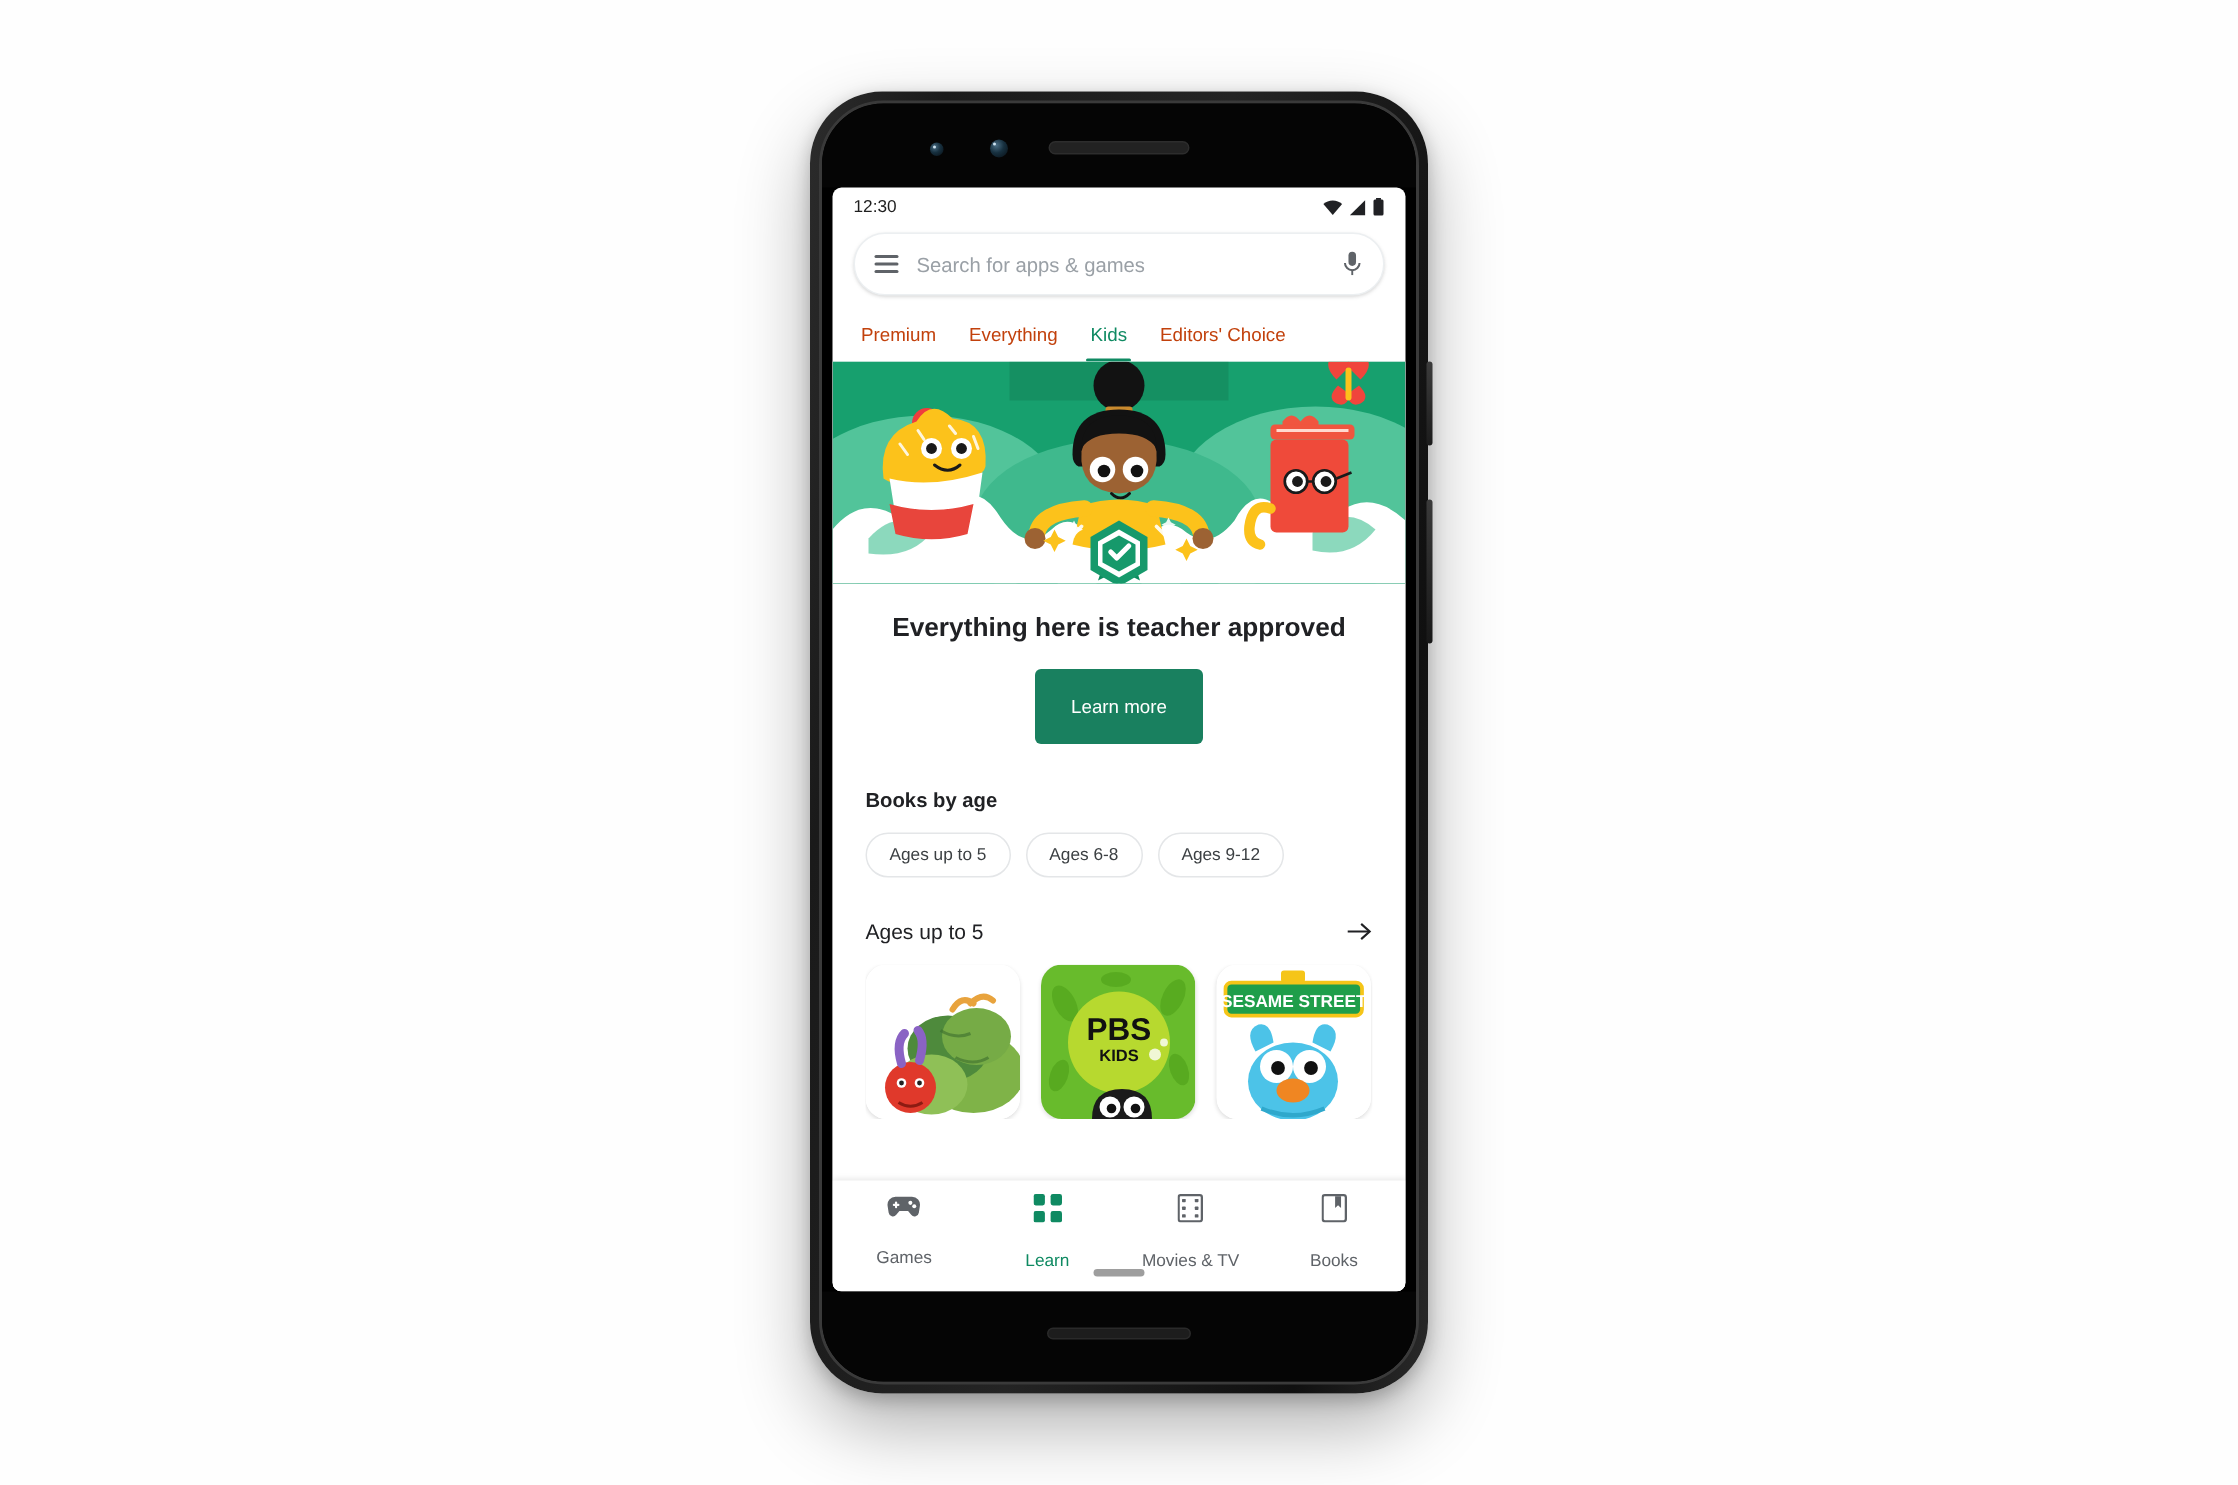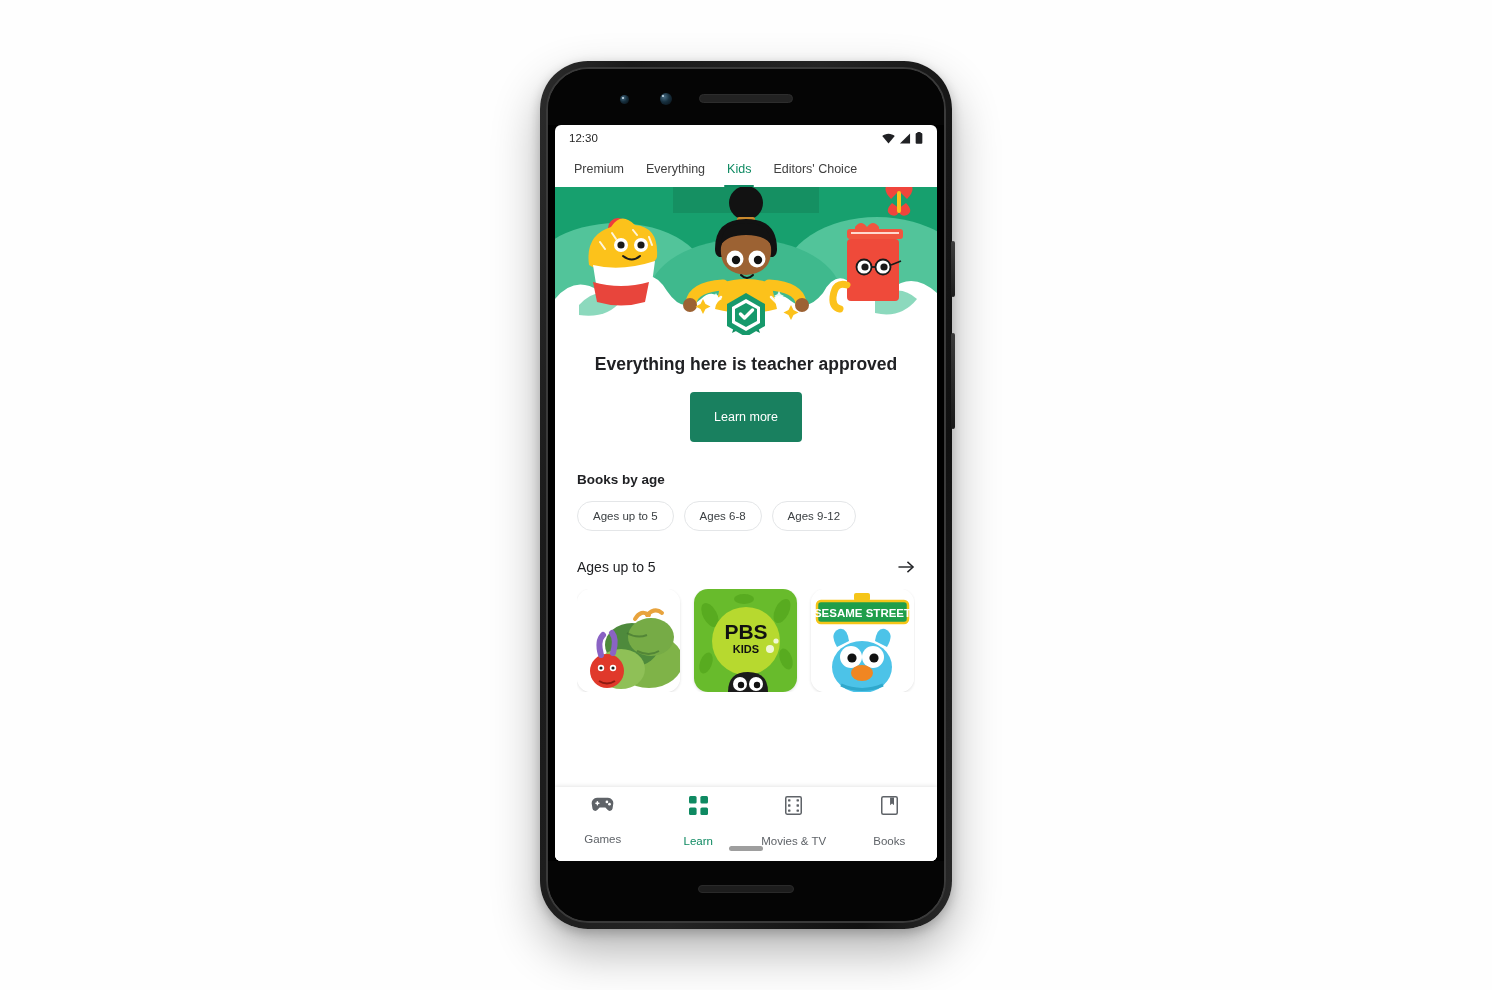--- a/index.html
+++ b/index.html
@@ -101,21 +101,21 @@
   .hamburger i { display:block; width: 16px; height: 2px; background: #5f6368; border-radius: 1px; }
   .search-ph { flex: 1; font-size: 13.5px; color: #9aa0a6; }
 
   
   .tabs {
     height: 36px; flex: 0 0 auto;
     display: flex; align-items: center; padding: 0 8px;
     position: relative;
   }
   .tab {
-    font-size: 12.5px; color: #404040; padding: 0 11px;
+    font-size: 12.5px; color: #c2410c; padding: 0 11px;
     height: 100%; display: flex; align-items: center; cursor: pointer;
     position: relative; white-space: nowrap;
   }
   .tab.active { color: #0f8a62; font-weight: 500; }
   .tab.active::after {
     content: ""; position: absolute; left: 8px; right: 8px; bottom: 0;
     height: 2.5px; background: #0f8a62; border-radius: 2px;
   }
 
   
@@ -209,20 +209,35 @@
             <svg width="12" height="11" viewBox="0 0 14 13">
               <path d="M13 0.6v11.8H1z" fill="#202124"></path>
             </svg>
             <svg width="8" height="12" viewBox="0 0 9 14">
               <rect x="2.6" y="0" width="3.8" height="1.5" fill="#202124"></rect>
               <rect x="0.6" y="1.2" width="7.8" height="12.4" rx="1.2" fill="#202124"></rect>
             </svg>
           </span>
         </div>
 
+        <div class="search-wrap">
+          <div class="searchbar">
+            <span class="hamburger">
+                <i></i>
+                <i></i>
+                <i></i>
+              </span>
+            <span class="search-ph">Search for apps &amp; games</span>
+            <svg width="15" height="18" viewBox="0 0 16 20">
+              <rect x="5.2" y="1" width="5.6" height="10.4" rx="2.8" fill="#5f6368"></rect>
+              <path d="M2.6 9.2a5.4 5.4 0 0 0 10.8 0" fill="none" stroke="#5f6368" stroke-width="1.5"></path>
+              <rect x="7.3" y="14.2" width="1.4" height="4" fill="#5f6368"></rect>
+            </svg>
+          </div>
+        </div>
 
         <div class="tabs">
           <div class="tab">
               <span>Premium</span>
             </div>
           <div class="tab">
               <span>Everything</span>
             </div>
           <div class="tab active">
               <span>Kids</span>

